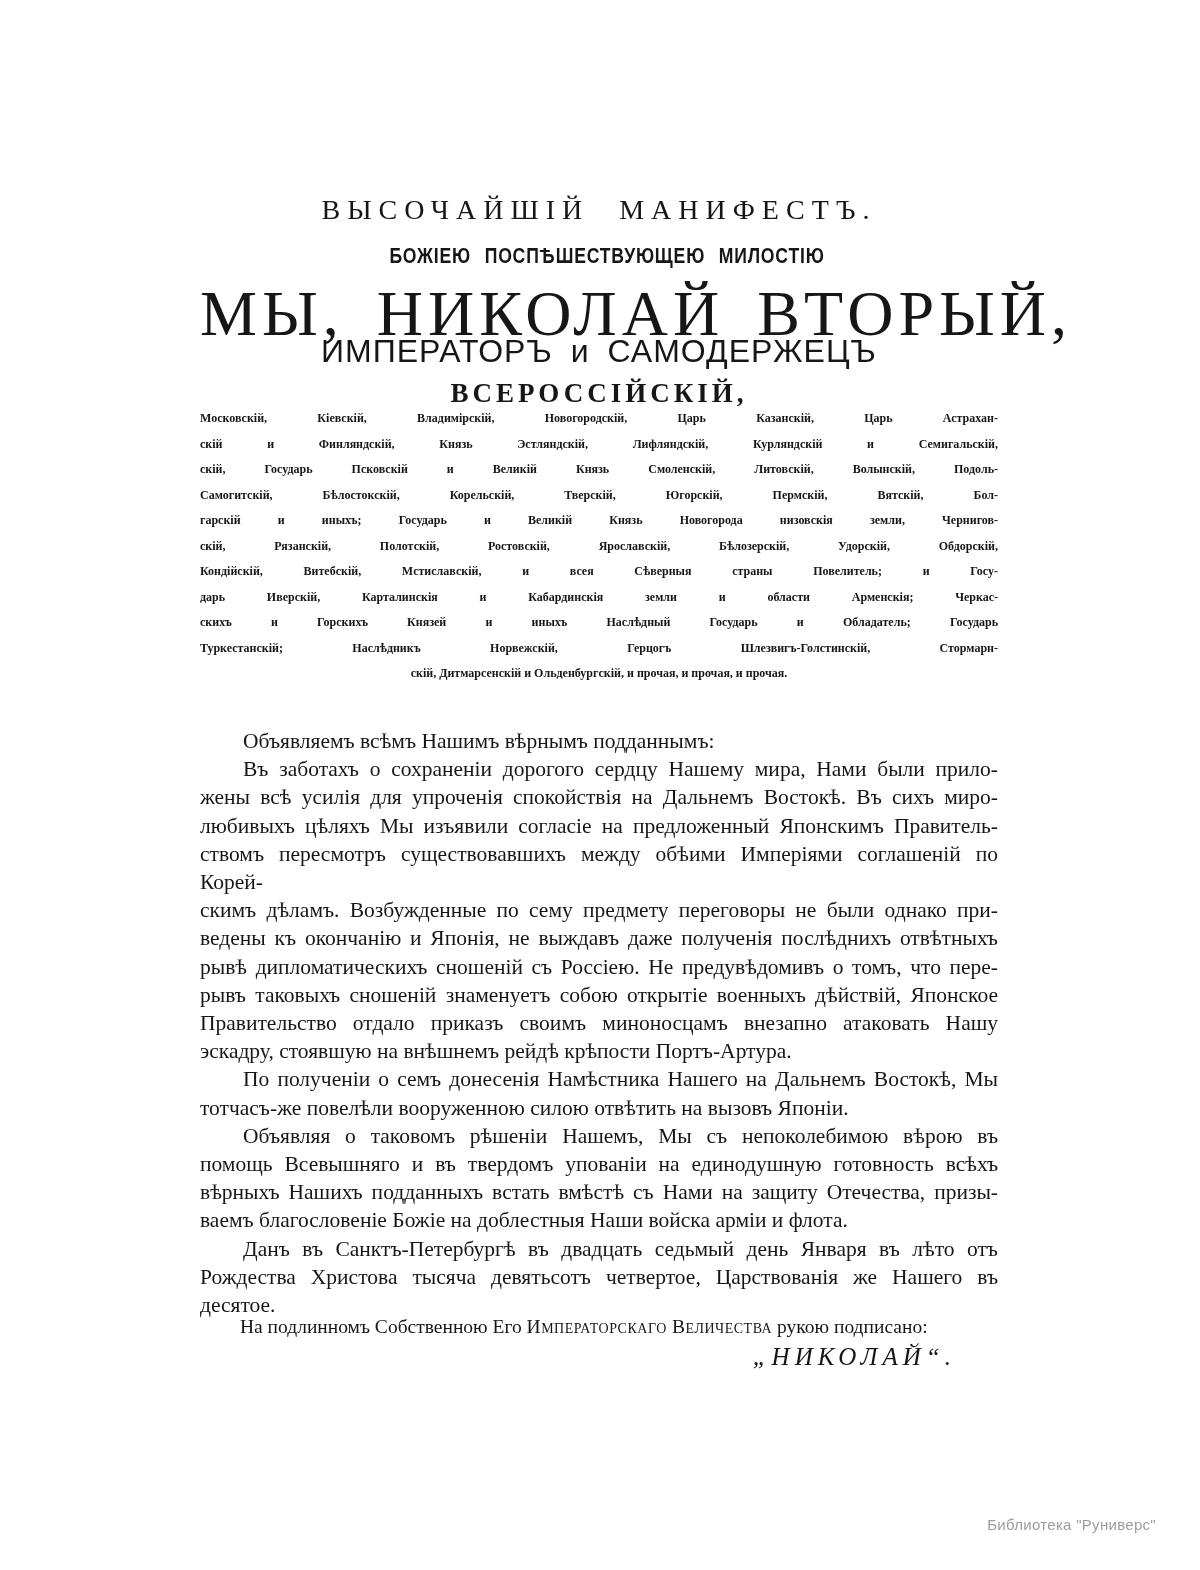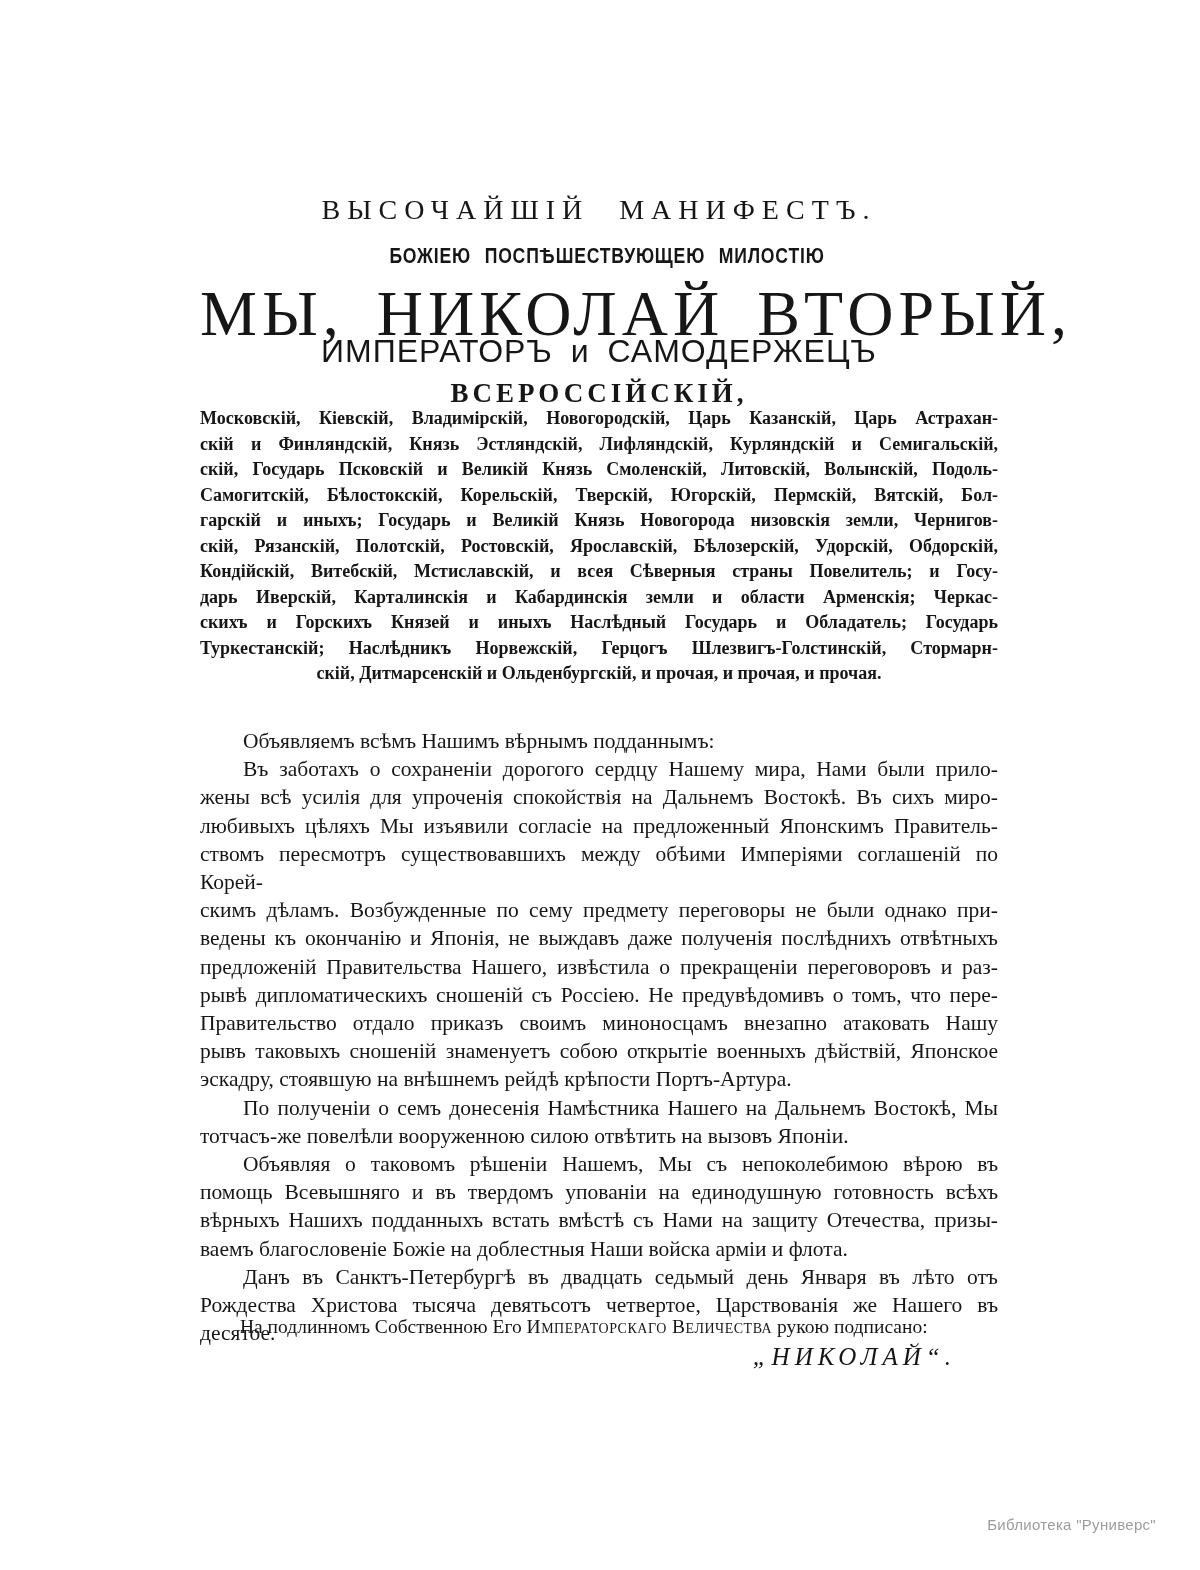--- a/index.html
+++ b/index.html
@@ -49,21 +49,21 @@
   .all-russia {
     position:absolute; left:200px; width:798px; top:376px;
     text-align:center;
     font-weight:bold;
     font-size:27px; line-height:34px;
     letter-spacing:4px;
     white-space:nowrap;
   }
   .titles-block {
     position:absolute; left:200px; width:798px; top:406px;
-    font-weight:bold; font-size:18px;
+    font-weight:bold; font-size:12px;
   }
   .titles-block .tline { line-height:25.5px; }
   .body-block {
     position:absolute; left:200px; width:798px; top:727px;
     font-size:21.5px;
   }
   .body-block .tline { line-height:28.2px; }
   .tline {
     text-align:justify;
     text-align-last:justify;
@@ -125,24 +125,23 @@
     </div>
 
   <div class="body-block">
       <div class="tline end indent">Объявляемъ всѣмъ Нашимъ вѣрнымъ подданнымъ:</div>
       <div class="tline indent">Въ заботахъ о сохраненіи дорогого сердцу Нашему мира, Нами были прило-</div>
       <div class="tline">жены всѣ усилія для упроченія спокойствія на Дальнемъ Востокѣ. Въ сихъ миро-</div>
       <div class="tline">любивыхъ цѣляхъ Мы изъявили согласіе на предложенный Японскимъ Правитель-</div>
       <div class="tline">ствомъ пересмотръ существовавшихъ между обѣими Имперіями соглашеній по Корей-</div>
       <div class="tline">скимъ дѣламъ. Возбужденные по сему предмету переговоры не были однако при-</div>
       <div class="tline">ведены къ окончанію и Японія, не выждавъ даже полученія послѣднихъ отвѣтныхъ</div>
-      <div class="tline">предложеній Правительства Нашего, извѣстила о прекращеніи переговоровъ и раз-</div>
       <div class="tline">рывѣ дипломатическихъ сношеній съ Россіею. Не предувѣдомивъ о томъ, что пере-</div>
+      <div class="tline">рывъ таковыхъ сношеній знаменуетъ собою открытіе военныхъ дѣйствій, Японское</div>
       <div class="tline">Правительство отдало приказъ своимъ миноносцамъ внезапно атаковать Нашу</div>
-      <div class="tline">рывъ таковыхъ сношеній знаменуетъ собою открытіе военныхъ дѣйствій, Японское</div>
       <div class="tline end">эскадру, стоявшую на внѣшнемъ рейдѣ крѣпости Портъ-Артура.</div>
       <div class="tline indent">По полученіи о семъ донесенія Намѣстника Нашего на Дальнемъ Востокѣ, Мы</div>
       <div class="tline end">тотчасъ-же повелѣли вооруженною силою отвѣтить на вызовъ Японіи.</div>
       <div class="tline indent">Объявляя о таковомъ рѣшеніи Нашемъ, Мы съ непоколебимою вѣрою въ</div>
       <div class="tline">помощь Всевышняго и въ твердомъ упованіи на единодушную готовность всѣхъ</div>
       <div class="tline">вѣрныхъ Нашихъ подданныхъ встать вмѣстѣ съ Нами на защиту Отечества, призы-</div>
       <div class="tline end">ваемъ благословеніе Божіе на доблестныя Наши войска арміи и флота.</div>
       <div class="tline indent">Данъ въ Санктъ-Петербургѣ въ двадцать седьмый день Января въ лѣто отъ</div>
       <div class="tline">Рождества Христова тысяча девятьсотъ четвертое, Царствованія же Нашего въ</div>
       <div class="tline end">десятое.</div>

